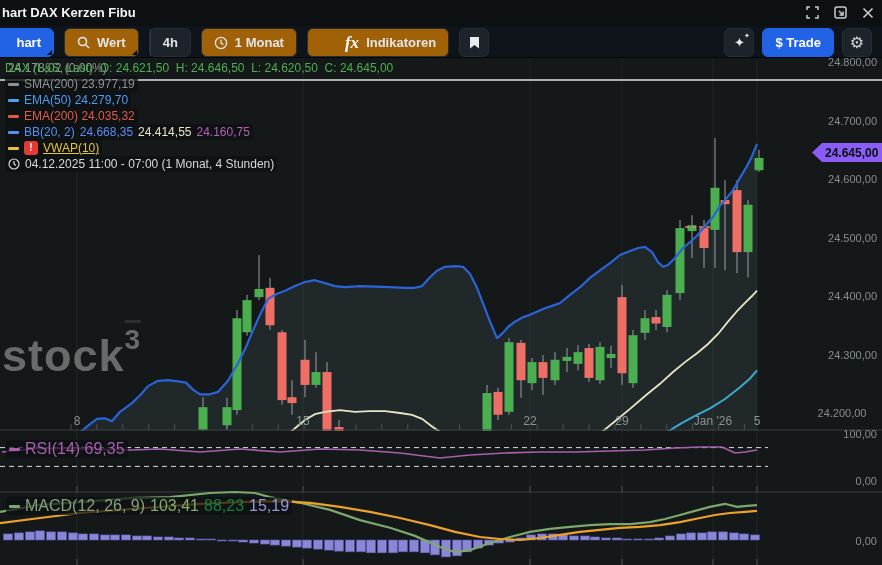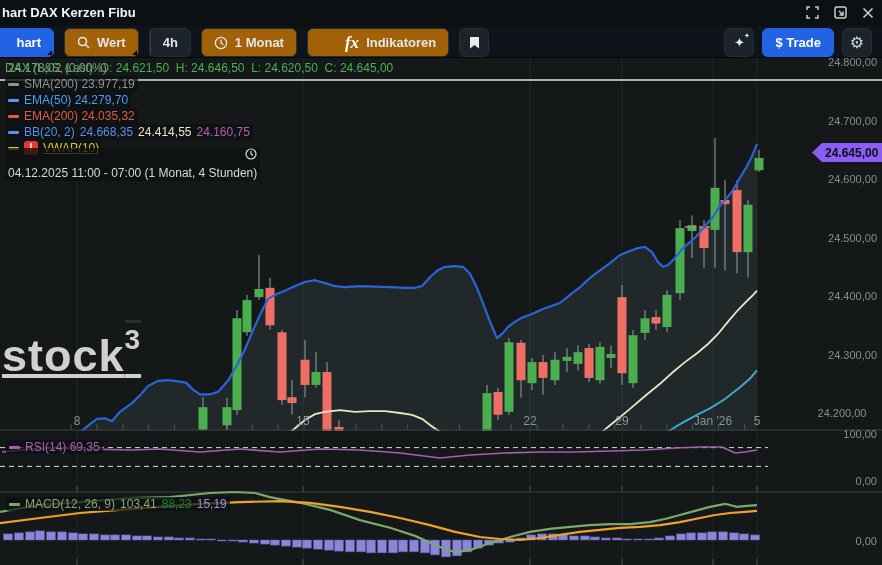--- a/index.html
+++ b/index.html
@@ -27,40 +27,40 @@
   .btn-group .seg{padding:0 12px;display:flex;align-items:center;gap:7px;height:100%;}
   .btn-group .divider{width:1px;height:27px;background:#313944;}
   .icon-btn{width:28px;height:27px;display:flex;align-items:center;justify-content:center;background:#1d232b;
             border:1px solid #262d36;border-radius:6px;color:#dfe3e7;cursor:pointer;}
   .fx{font-style:italic;font-weight:bold;font-size:17px;color:#fff;font-family:"Liberation Serif",serif;margin-left:25px;}
   .gear-glyph{font-size:16px;color:#ced3d7;line-height:1;}
   .sparkle{font-size:13px;color:#e8ebee;line-height:1;position:relative;}
   .sparkle i{position:absolute;font-style:normal;font-size:7px;top:-4px;right:-5px;}
   
   #chart-svg{position:absolute;left:0;top:0;z-index:5;}
-  .watermark{position:absolute;left:2px;top:330px;z-index:6;color:#e5e5e5;font-size:45px;font-weight:bold;
-             letter-spacing:1px;opacity:.9;user-select:none;text-decoration:underline;}
+  .watermark{position:absolute;left:2px;top:330px;z-index:6;color:#737373;font-size:45px;font-weight:bold;
+             letter-spacing:1px;opacity:.9;user-select:none;}
   .watermark sup{font-size:28px;position:relative;top:-6px;border-top:3px solid #2e3335;padding-top:1px;}
   
   .legend{position:absolute;left:5px;top:60px;z-index:20;font-size:12px;line-height:16px;}
   .lrow{height:16px;display:flex;align-items:center;gap:5px;white-space:nowrap;}
   .chip{background:rgba(14,17,18,.78);padding:0 3px;border-radius:2px;display:inline-flex;align-items:center;gap:5px;}
   .swatch{display:inline-block;width:11px;height:3px;border-radius:1px;}
   .overlap-wrap{position:relative;}
   .overlap-grey{position:absolute;left:3px;top:0;color:#8d9297;}
   .err-badge{display:inline-flex;align-items:center;justify-content:center;width:14px;height:14px;border-radius:3px;
              background:#e53935;color:#fff;font-weight:bold;font-size:10px;}
-  .tstamp{color:#d6d9dc;display:inline-flex;align-items:flex-end;gap:5px;flex-direction:column;}
+  .tstamp{color:#d6d9dc;display:inline-flex;align-items:center;gap:5px;}
   
   .ax-label{position:absolute;right:5px;color:#888d91;font-size:11px;z-index:8;text-align:right;width:70px;}
   .x-label{position:absolute;color:#8d9297;font-size:12px;z-index:8;transform:translateX(-50%);}
   .price-badge{position:absolute;left:812px;width:70px;height:19px;z-index:9;background:#8b5cf6;
                clip-path:polygon(0 50%,10px 0,100% 0,100% 100%,10px 100%);display:flex;align-items:center;}
   .price-badge span{margin-left:13px;font-size:12px;font-weight:bold;color:#07130a;}
-  .panel-label{position:absolute;z-index:20;font-size:12px;display:flex;align-items:center;gap:5px;
+  .panel-label{position:absolute;z-index:20;font-size:16px;display:flex;align-items:center;gap:5px;
                background:rgba(14,17,18,.72);padding:0 3px;border-radius:2px;white-space:nowrap;}
 </style>
 </head>
 <body>
 
 <div id="app">
 
   <svg id="chart-svg" width="882" height="565">
       <line x1="77" y1="57" x2="77" y2="565" stroke="rgba(255,255,255,0.055)"></line>
       <line x1="303" y1="57" x2="303" y2="565" stroke="rgba(255,255,255,0.055)"></line>

